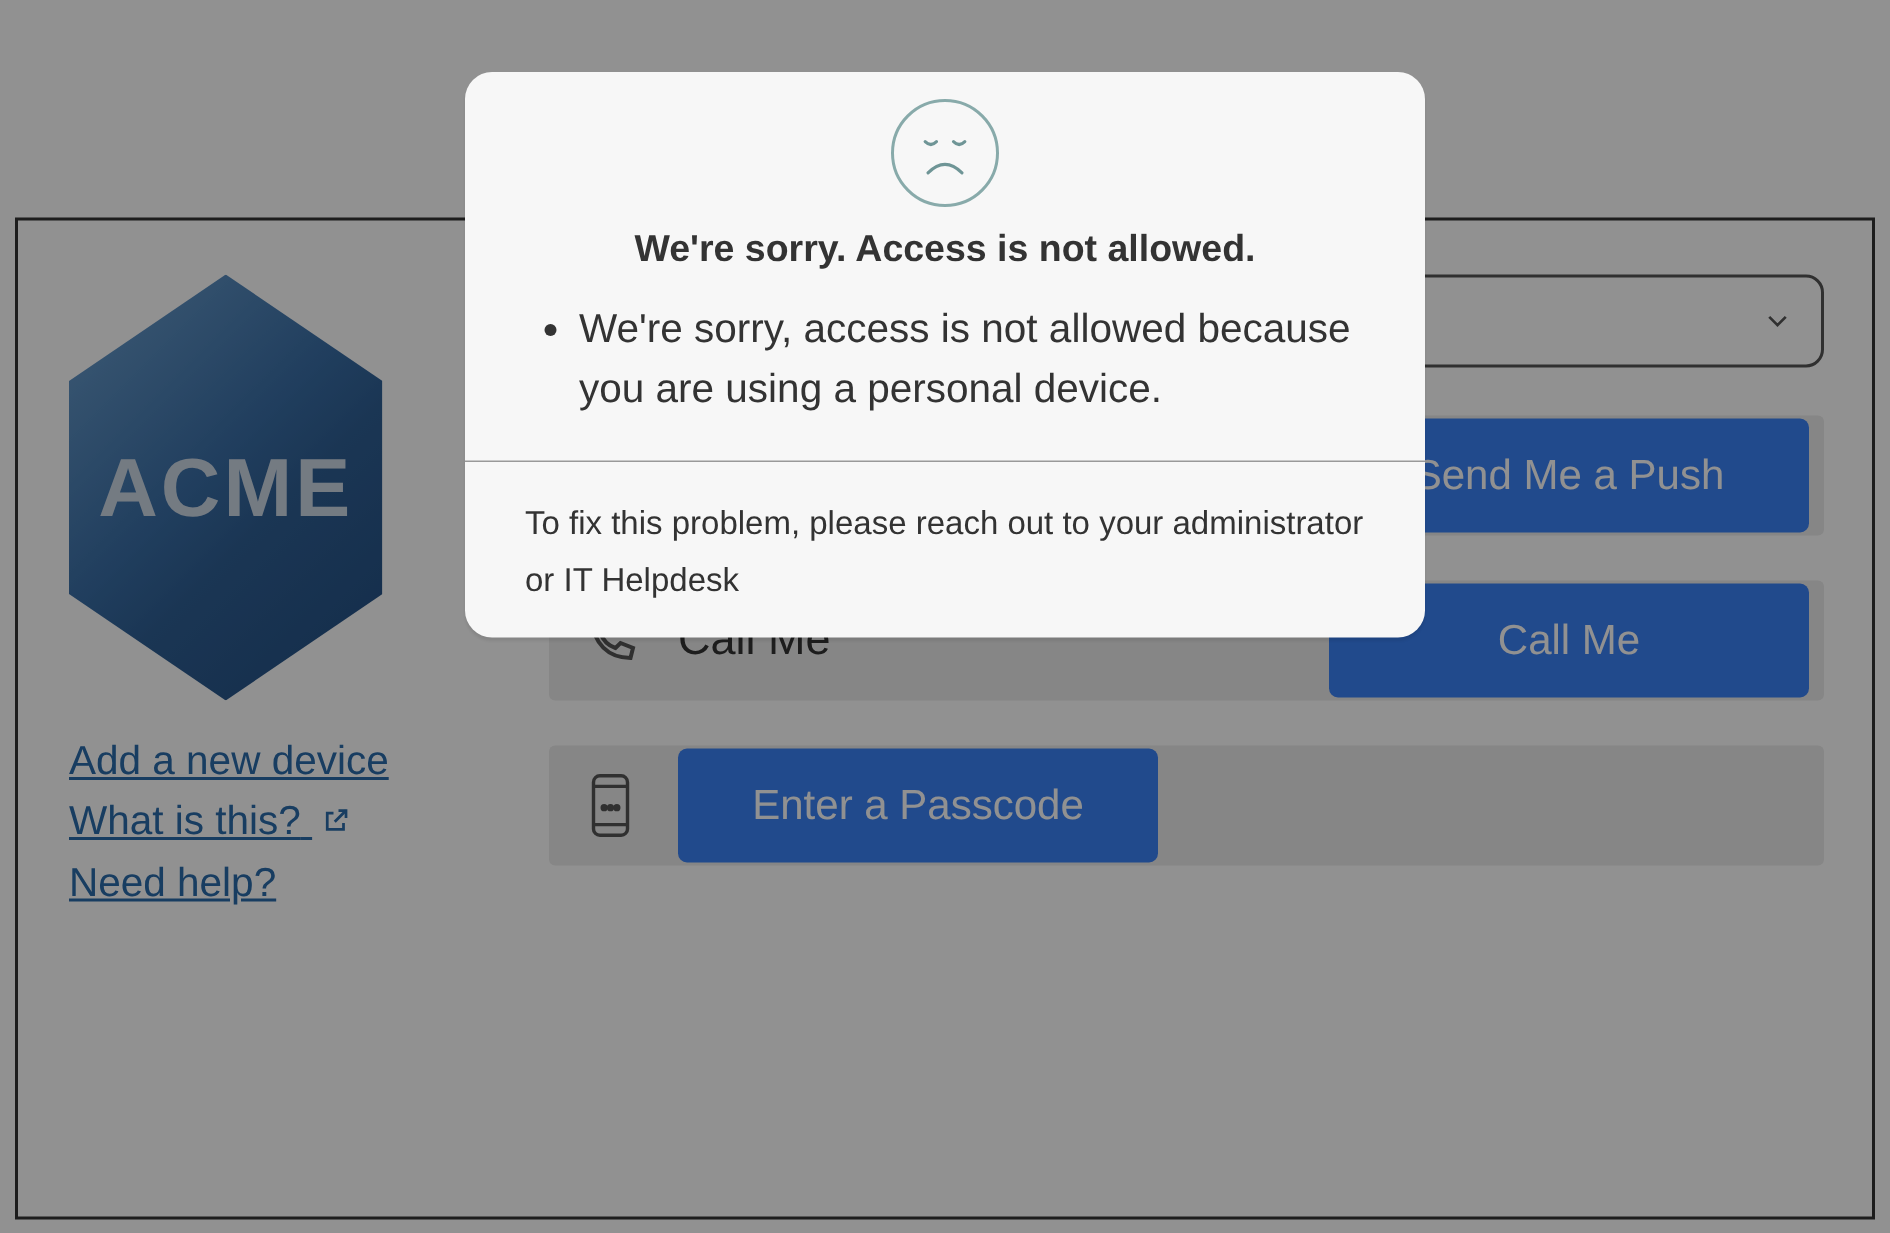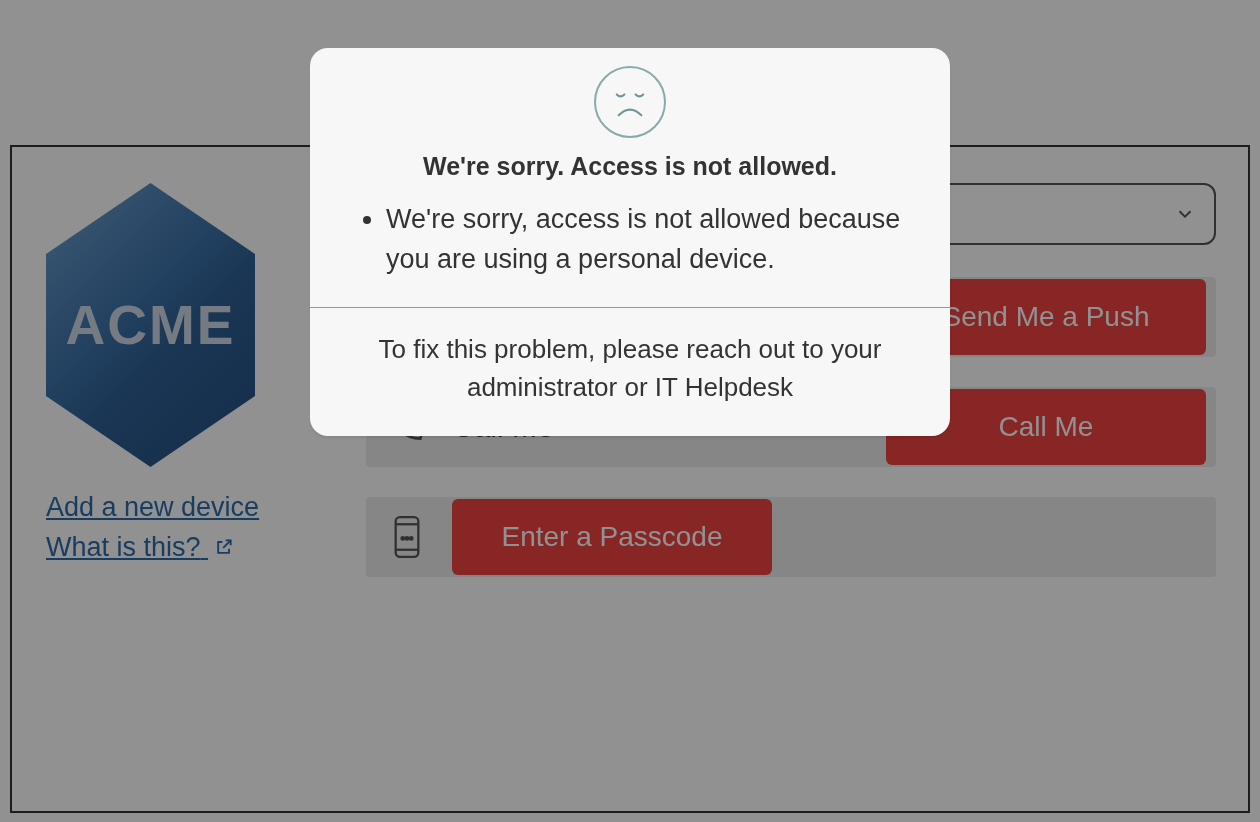--- a/index.html
+++ b/index.html
@@ -44,21 +44,21 @@
   }
   .chevron { width:22px; height:22px; display:inline-block; }
 
   .method-row {
     background:#ececec; height:80px; border-radius:4px;
     display:flex; align-items:center; gap:24px; padding:0 10px 0 20px;
   }
   .method-icon { width:42px; display:flex; align-items:center; justify-content:center; color:#555;}
   .method-label { flex:1; font-size:30px; color:#333; }
   .method-btn {
-    width:320px; height:76px; margin:6px 0; background:#ef4444; color:#fff;
+    width:320px; height:76px; margin:6px 0; background:#3b82f6; color:#fff;
     border:none; border-radius:6px; font-size:28px; cursor:pointer;
   }
   .methods { display:flex; flex-direction:column; gap:30px; }
 
   
   .overlay {
     position:absolute; inset:0; background:rgba(0,0,0,0.43);
   }
   .modal {
     position:absolute; left:310px; top:48px; width:640px; background:#f7f7f7;
@@ -67,21 +67,21 @@
   .modal-top { padding:18px 42px 28px 42px; text-align:center; }
   .sad {
     width:72px; height:72px; border:2px solid #8aa; border-radius:50%; margin:0 auto 14px auto;
     position:relative; color:#8aa;
   }
   .sad svg { position:absolute; inset:0; }
   .modal-title { font-weight:700; font-size:25px; color:#333; margin-bottom:18px; }
   .modal-list { text-align:left; padding:0 0 0 34px; }
   .modal-list li { font-size:27px; line-height:40px; color:#333; }
   .modal-divider { border-top:1px solid #999; }
-  .modal-bottom { padding:22px 40px 30px 40px; font-size:26px; text-align:center; line-height:38px; color:#333; }
+  .modal-bottom { padding:22px 40px 19px 40px; font-size:22px; text-align:left; line-height:38px; color:#333; }
 </style>
 </head>
 <body>
 
 <div class="panel">
 
   <div class="sidebar">
     <div class="logo">
       <div class="logo-hex"></div>
       <div class="logo-text">ACME</div>
@@ -91,20 +91,21 @@
       <a href="#">
         <span>What is this?</span>
         <span class="ext-icon">
           <svg width="20" height="20" viewBox="0 0 24 24" fill="none" stroke="#2b6cab" stroke-width="2.2">
               <path d="M14 4h6v6"></path>
               <path d="M20 4l-9 9"></path>
               <path d="M18 14v5H5V6h5"></path>
             </svg>
         </span>
       </a>
+      <a href="#"><span>Need help?</span></a>
     </div>
   </div>
 
   <div class="main">
     <div class="device-select">
       <span style="flex:1"></span>
       <span class="chevron">
         <svg width="22" height="22" viewBox="0 0 24 24" fill="none" stroke="#555" stroke-width="2">
             <polyline points="6 9 12 15 18 9"></polyline>
           </svg>

